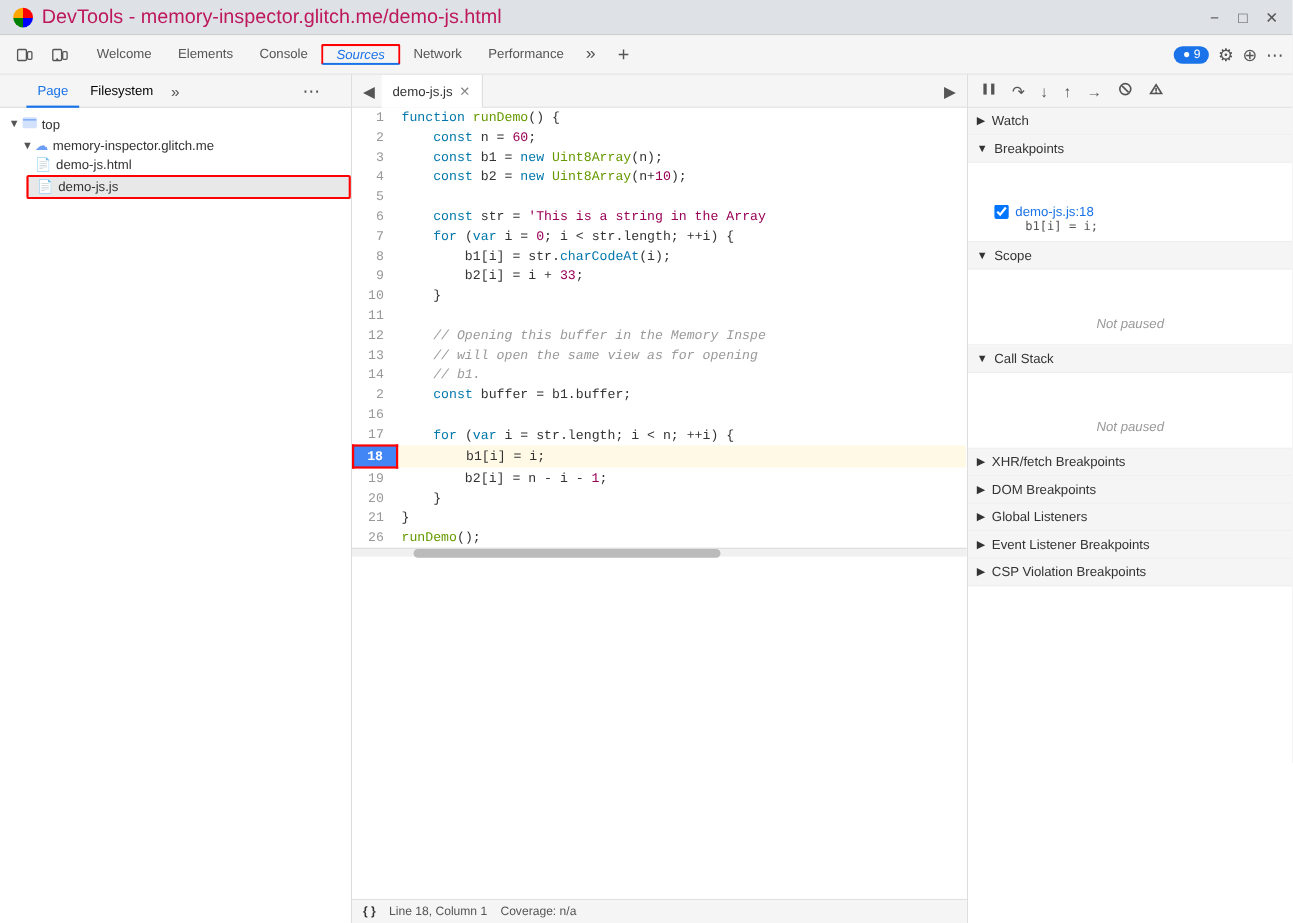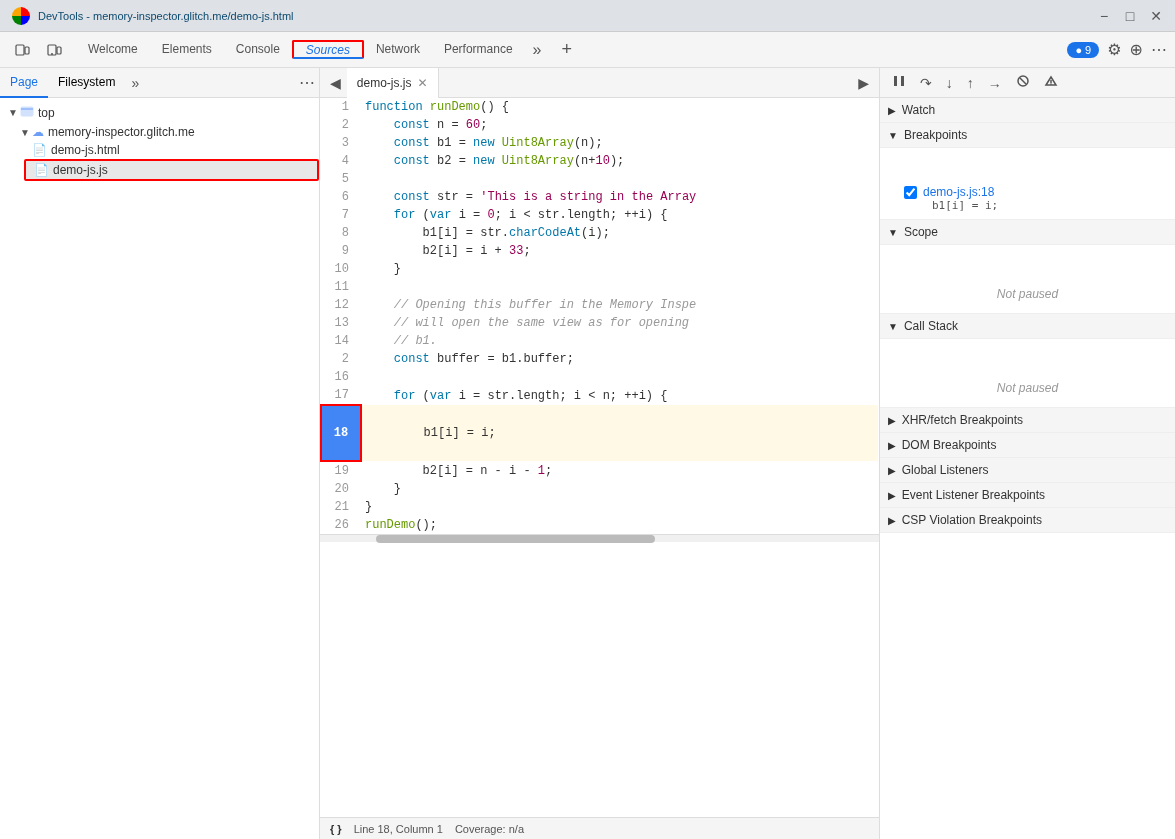--- a/index.html
+++ b/index.html
@@ -6,21 +6,21 @@
     body { font-family: -apple-system, BlinkMacSystemFont, 'Segoe UI', sans-serif; font-size: 12px; background: #f0f0f0; width: 1175px; height: 839px; overflow: hidden; }
 
     
     .title-bar {
       display: flex; align-items: center; justify-content: space-between;
       background: #dee1e6; height: 32px; padding: 0 12px;
       border-bottom: 1px solid #ccc;
     }
     .title-bar-left { display: flex; align-items: center; gap: 8px; }
     .title-bar-icon { width: 18px; height: 18px; border-radius: 50%; background: conic-gradient(red 0deg 90deg, blue 90deg 180deg, green 180deg 270deg, orange 270deg 360deg); }
-    .title-bar-title { font-size: 11px; color: #0c4a6e; text-align: center; }
+    .title-bar-title { font-size: 18px; color: #be185d; text-align: center; }
     .title-bar-controls { display: flex; gap: 12px; }
     .title-bar-btn { width: 14px; height: 14px; display: flex; align-items: center; justify-content: center; font-size: 14px; color: #555; cursor: pointer; line-height: 1; }
 
     
     .nav-bar {
       display: flex; align-items: center; background: #f5f5f5;
       height: 36px; border-bottom: 1px solid #ddd; padding: 0 8px;
     }
     .nav-icons { display: flex; align-items: center; gap: 4px; margin-right: 8px; }
     .nav-icon-btn { width: 28px; height: 28px; display: flex; align-items: center; justify-content: center; border-radius: 4px; cursor: pointer; color: #555; font-size: 14px; }
@@ -52,21 +52,21 @@
 
     
     .left-panel {
       width: 320px; border-right: 1px solid #ddd; display: flex; flex-direction: column;
       background: #fff;
     }
 
     
     .left-tabs {
       display: flex; align-items: center; border-bottom: 1px solid #ddd;
-      height: 30px; padding: 0 0; background: #f5f5f5;
+      height: 30px; padding: 0 24px; background: #f5f5f5;
     }
     .left-tab {
       padding: 0 10px; height: 30px; display: flex; align-items: center;
       cursor: pointer; font-size: 12px; color: #000000;
       border-bottom: 2px solid transparent;
     }
     .left-tab.active { color: #1a73e8; border-bottom: 2px solid #1a73e8; font-weight: 500; }
     .left-tab-more { font-size: 14px; cursor: pointer; color: #555; padding: 0 6px; }
     .left-tab-menu { font-size: 16px; cursor: pointer; color: #555; padding: 0 4px; margin-left: auto; }
 
@@ -378,21 +378,21 @@
             <td class="line-num">16</td>
             <td class="line-content"></td>
           </tr>
 
           <tr class="code-row">
             <td class="line-num">17</td>
             <td class="line-content">    <span class="kw">for</span> (<span class="kw">var</span> i = str.length; i &lt; n; ++i) {</td>
           </tr>
 
           <tr class="code-row break-row">
-            <td class="line-num" style="background:#4285f4; color:white; text-align:center; border-radius:3px; font-weight:bold; padding:18px 4px; border: 2px solid red;">18</td>
+            <td class="line-num" style="background:#4285f4; color:white; text-align:center; border-radius:3px; font-weight:bold; padding:0 4px; border: 2px solid red;">18</td>
             <td class="line-content">        b1[i] = i;</td>
           </tr>
 
           <tr class="code-row">
             <td class="line-num">19</td>
             <td class="line-content">        b2[i] = n - i - <span class="num">1</span>;</td>
           </tr>
 
           <tr class="code-row">
             <td class="line-num">20</td>

